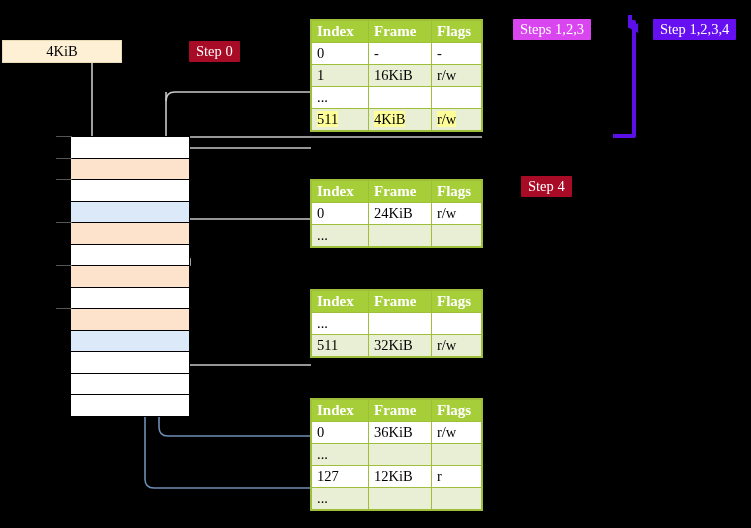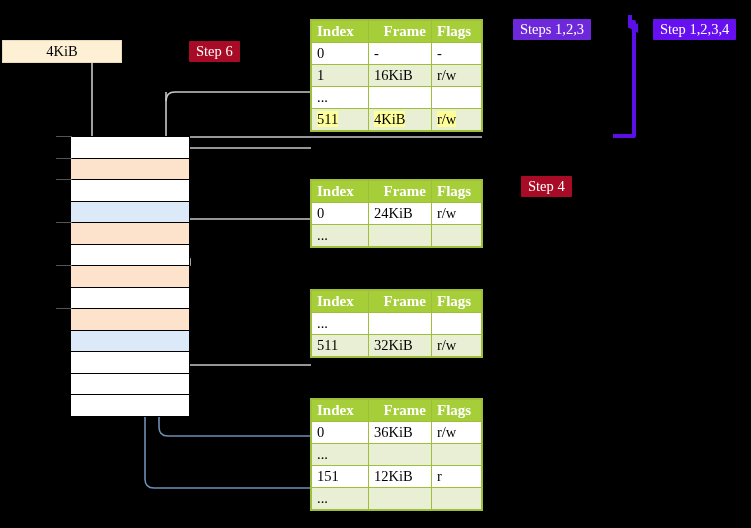--- a/index.html
+++ b/index.html
@@ -69,21 +69,21 @@
     background:#a6ce39;
     color:#ffffff;
     font-weight:bold;
     font-size:15px;
   }
   .ptable tr.alt td{background:#e9efd5;}
   .ptable td.c0{width:57px;}
   .ptable td.c1{width:63px;}
   .ptable td.c2{width:50px;}
   .ptable th.c0{width:57px;}
-  .ptable th.c1{width:63px;text-align:right;}
+  .ptable th.c1{width:63px;}
   .ptable th.c2{width:50px;}
   .hl{background:#ffff99;}
 
   
   svg.wires{position:absolute;left:0;top:0;width:751px;height:528px;overflow:visible;pointer-events:none;}
 </style>
 </head>
 <body>
 
 <div class="stage">
@@ -255,33 +255,33 @@
             <td class="c0">0</td>
             <td class="c1">36KiB</td>
             <td class="c2">r/w</td>
           </tr>
           <tr class="alt">
             <td class="c0">...</td>
             <td class="c1"></td>
             <td class="c2"></td>
           </tr>
           <tr>
-            <td class="c0">151</td>
+            <td class="c0">127</td>
             <td class="c1">12KiB</td>
             <td class="c2">r</td>
           </tr>
           <tr class="alt">
             <td class="c0">...</td>
             <td class="c1"></td>
             <td class="c2"></td>
           </tr>
         </tbody>
       </table>
     </div>
 
   <div id="badges-host">
-      <div class="badge" style="left: 189px; top: 41px; background: rgb(168, 11, 37);">Step 6</div>
-      <div class="badge" style="left: 513px; top: 19px; background: #6d28d9;">Steps 1,2,3</div>
+      <div class="badge" style="left: 189px; top: 41px; background: rgb(168, 11, 37);">Step 0</div>
+      <div class="badge" style="left: 513px; top: 19px; background: #d946ef;">Steps 1,2,3</div>
       <div class="badge" style="left: 653px; top: 19px; background: rgb(102, 16, 242);">Step 1,2,3,4</div>
       <div class="badge" style="left: 521px; top: 176px; background: rgb(168, 11, 37);">Step 4</div>
     </div>
 
 </div>
 
 </body></html>

